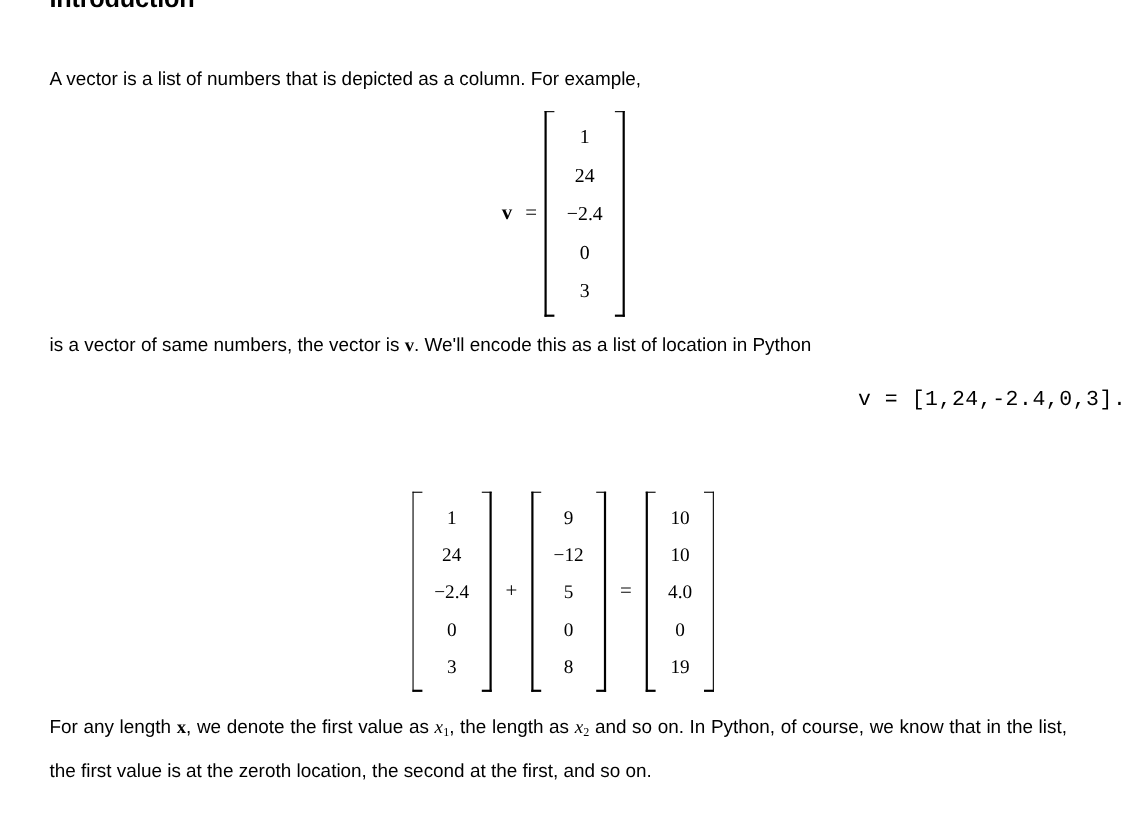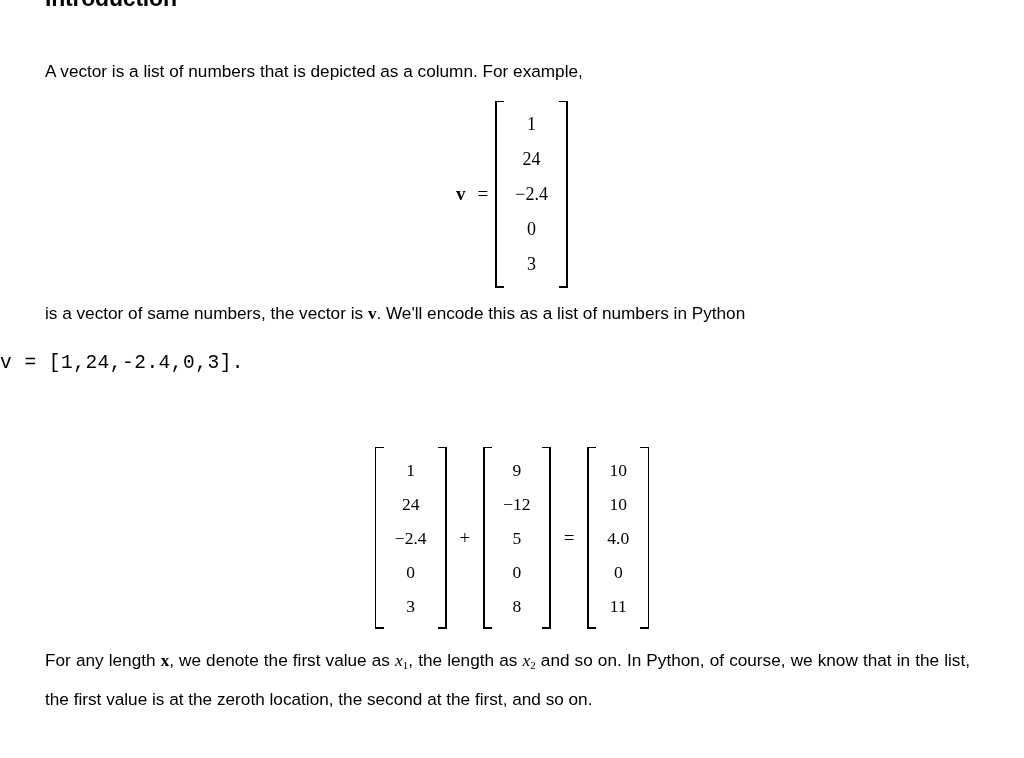--- a/index.html
+++ b/index.html
@@ -65,21 +65,21 @@
     font-size: 11px;
     vertical-align: -0.25em;
     font-family: "Liberation Serif", serif;
   }
 
   
   .codeline {
     position: absolute;
     left: 0;
     width: 1024px;
-    text-align: left;
+    text-align: right;
     font-family: "Liberation Mono", monospace;
     font-size: 19.5px;
     letter-spacing: 0.5px;
   }
 
   
   .mathblock {
     position: absolute;
     left: 0;
     width: 1024px;
@@ -173,21 +173,21 @@
         <span class="cell">0</span>
         <span class="cell">3</span>
       </span>
       <span class="brk right">
           <span class="stem"></span>
         </span>
     </span>
   </div>
 
   <div class="para nojust" style="top:296px;">
-    <span>is a vector of same numbers, the vector is </span><span class="mathbf">v</span><span>.  We'll encode this as a list of numbers in Python</span>
+    <span>is a vector of same numbers, the vector is </span><span class="mathbf">v</span><span>.  We'll encode this as a list of location in Python</span>
   </div>
 
   <div class="codeline" style="top:352px;">v = [1,24,-2.4,0,3].</div>
 
 
   <div class="mathblock" style="top:450px; height:175px;">
 
     <span class="matrix small">
       <span class="brk left">
           <span class="stem"></span>
@@ -226,21 +226,21 @@
 
     <span class="matrix small">
       <span class="brk left">
           <span class="stem"></span>
         </span>
       <span class="mcol">
         <span class="cell">10</span>
         <span class="cell">10</span>
         <span class="cell">4.0</span>
         <span class="cell">0</span>
-        <span class="cell">11</span>
+        <span class="cell">19</span>
       </span>
       <span class="brk right">
           <span class="stem"></span>
         </span>
     </span>
   </div>
 
   <div class="para" style="top:643px;">
     <span>For any length </span><span class="mathbf">x</span><span>, we denote the first value as </span><span class="mathit"><span>x</span><sub>1</sub></span><span>, the length as </span><span class="mathit"><span>x</span><sub>2</sub></span><span> and so on.  In Python, of course, we know that in the list, the first value is at the zeroth location, the second at the first, and so on.</span>
   </div>

